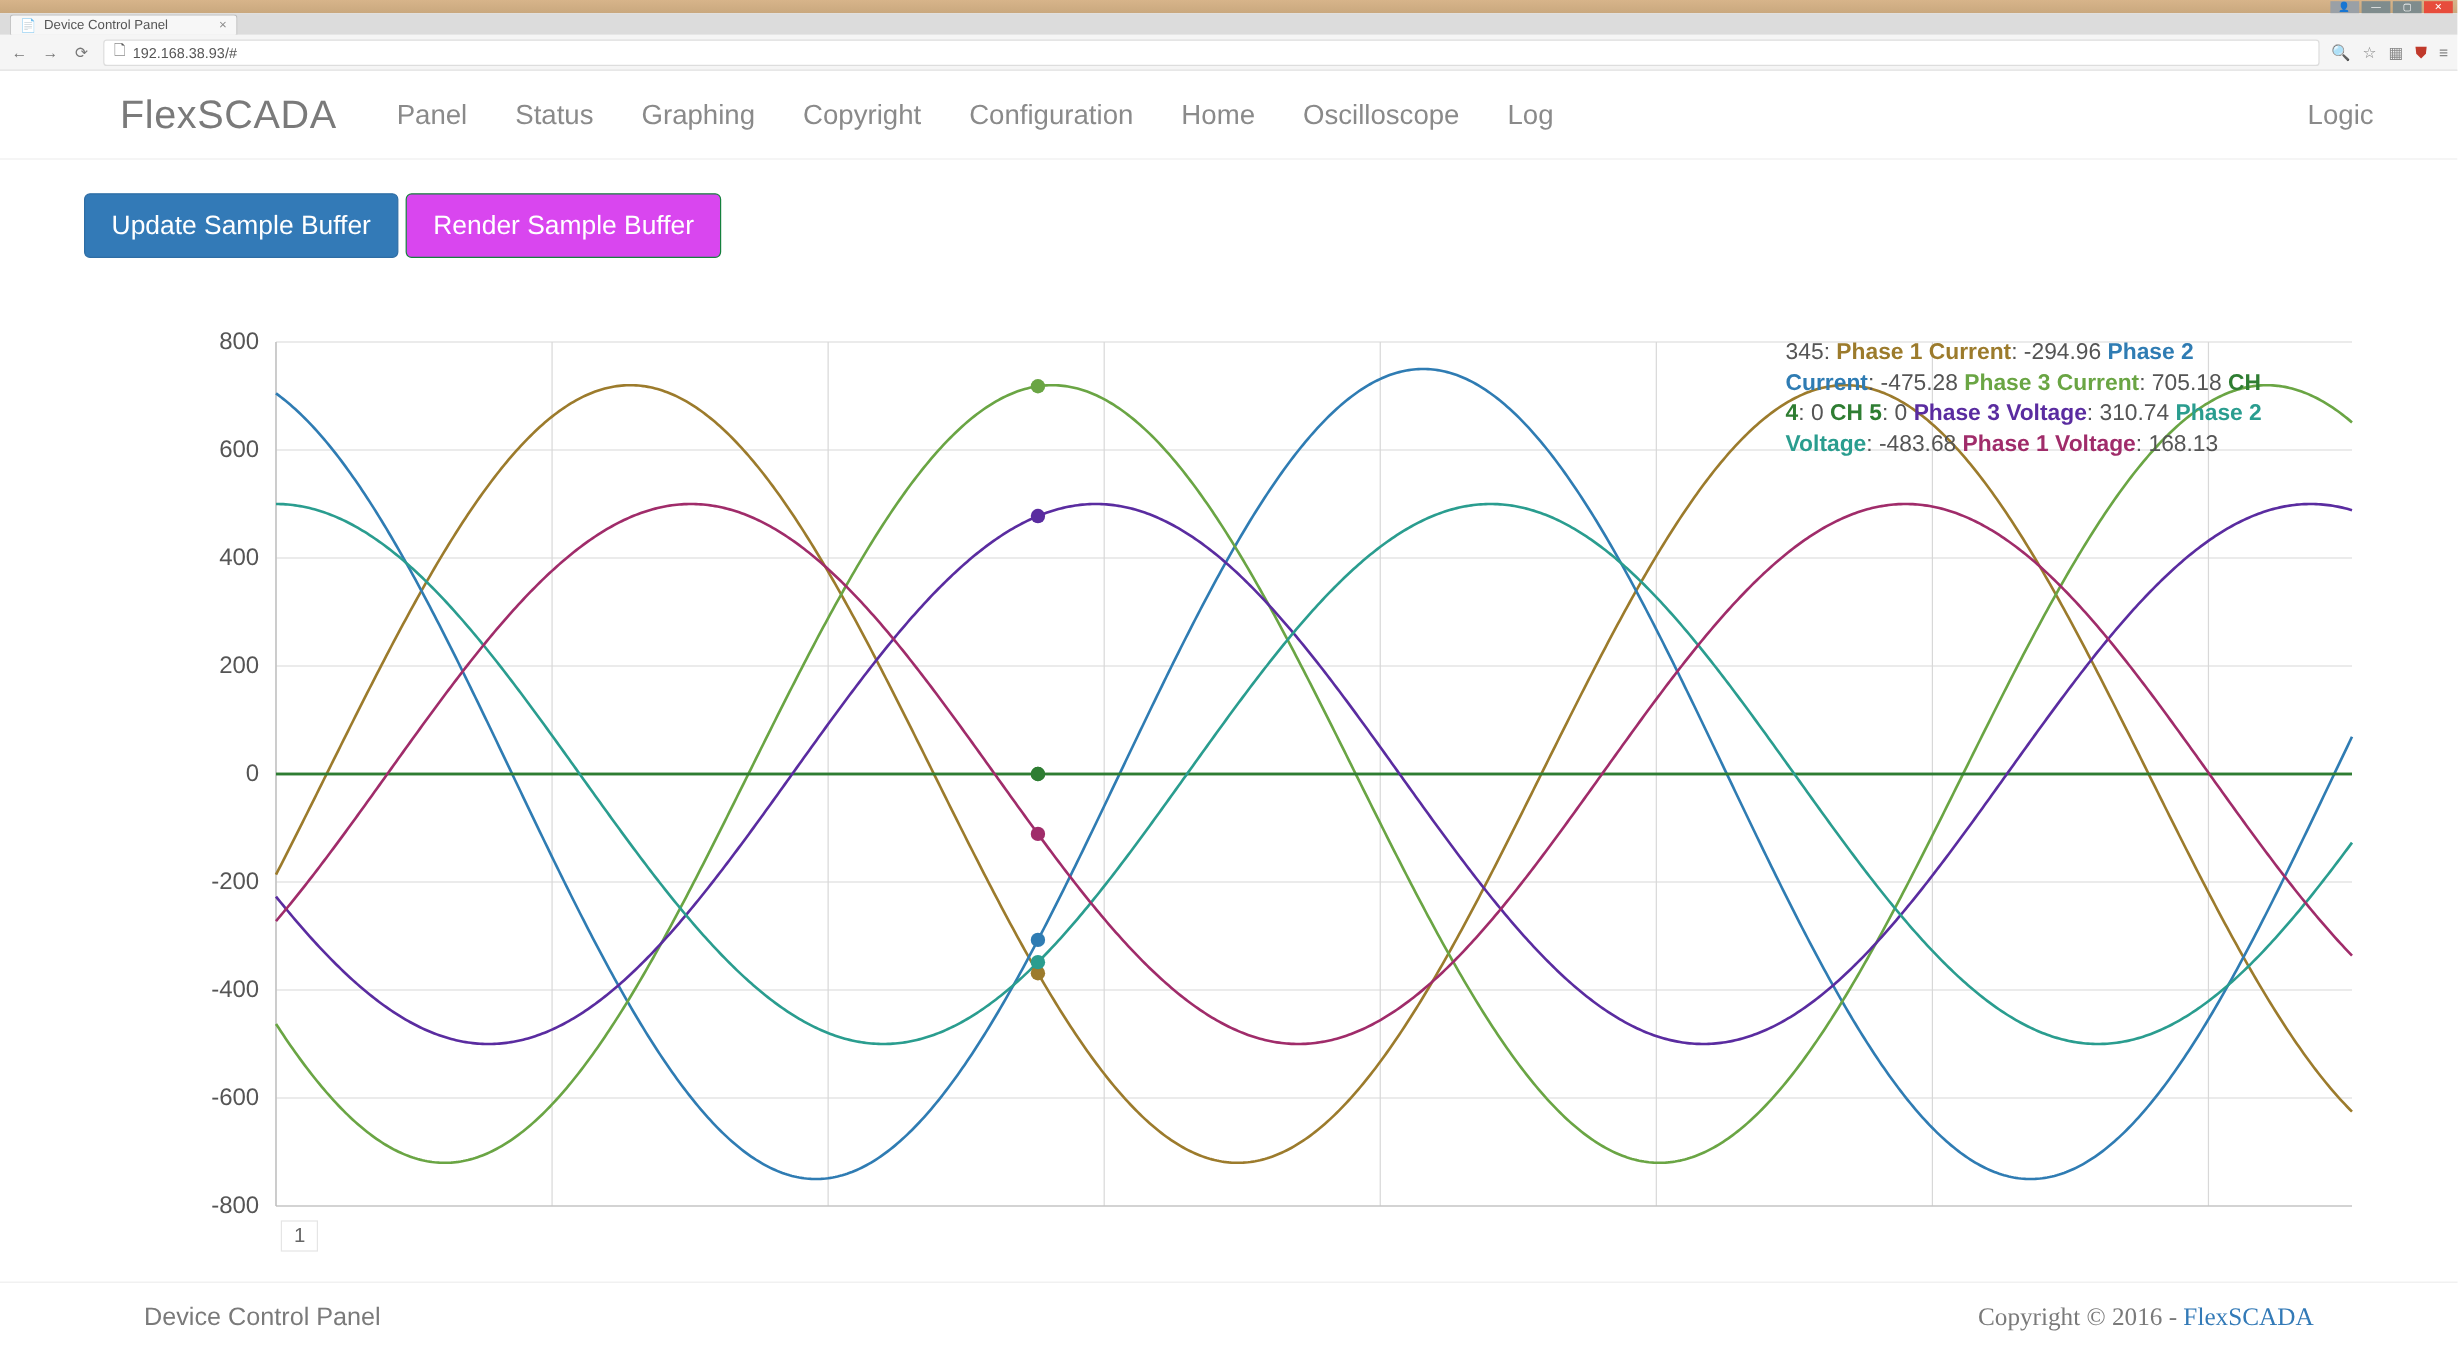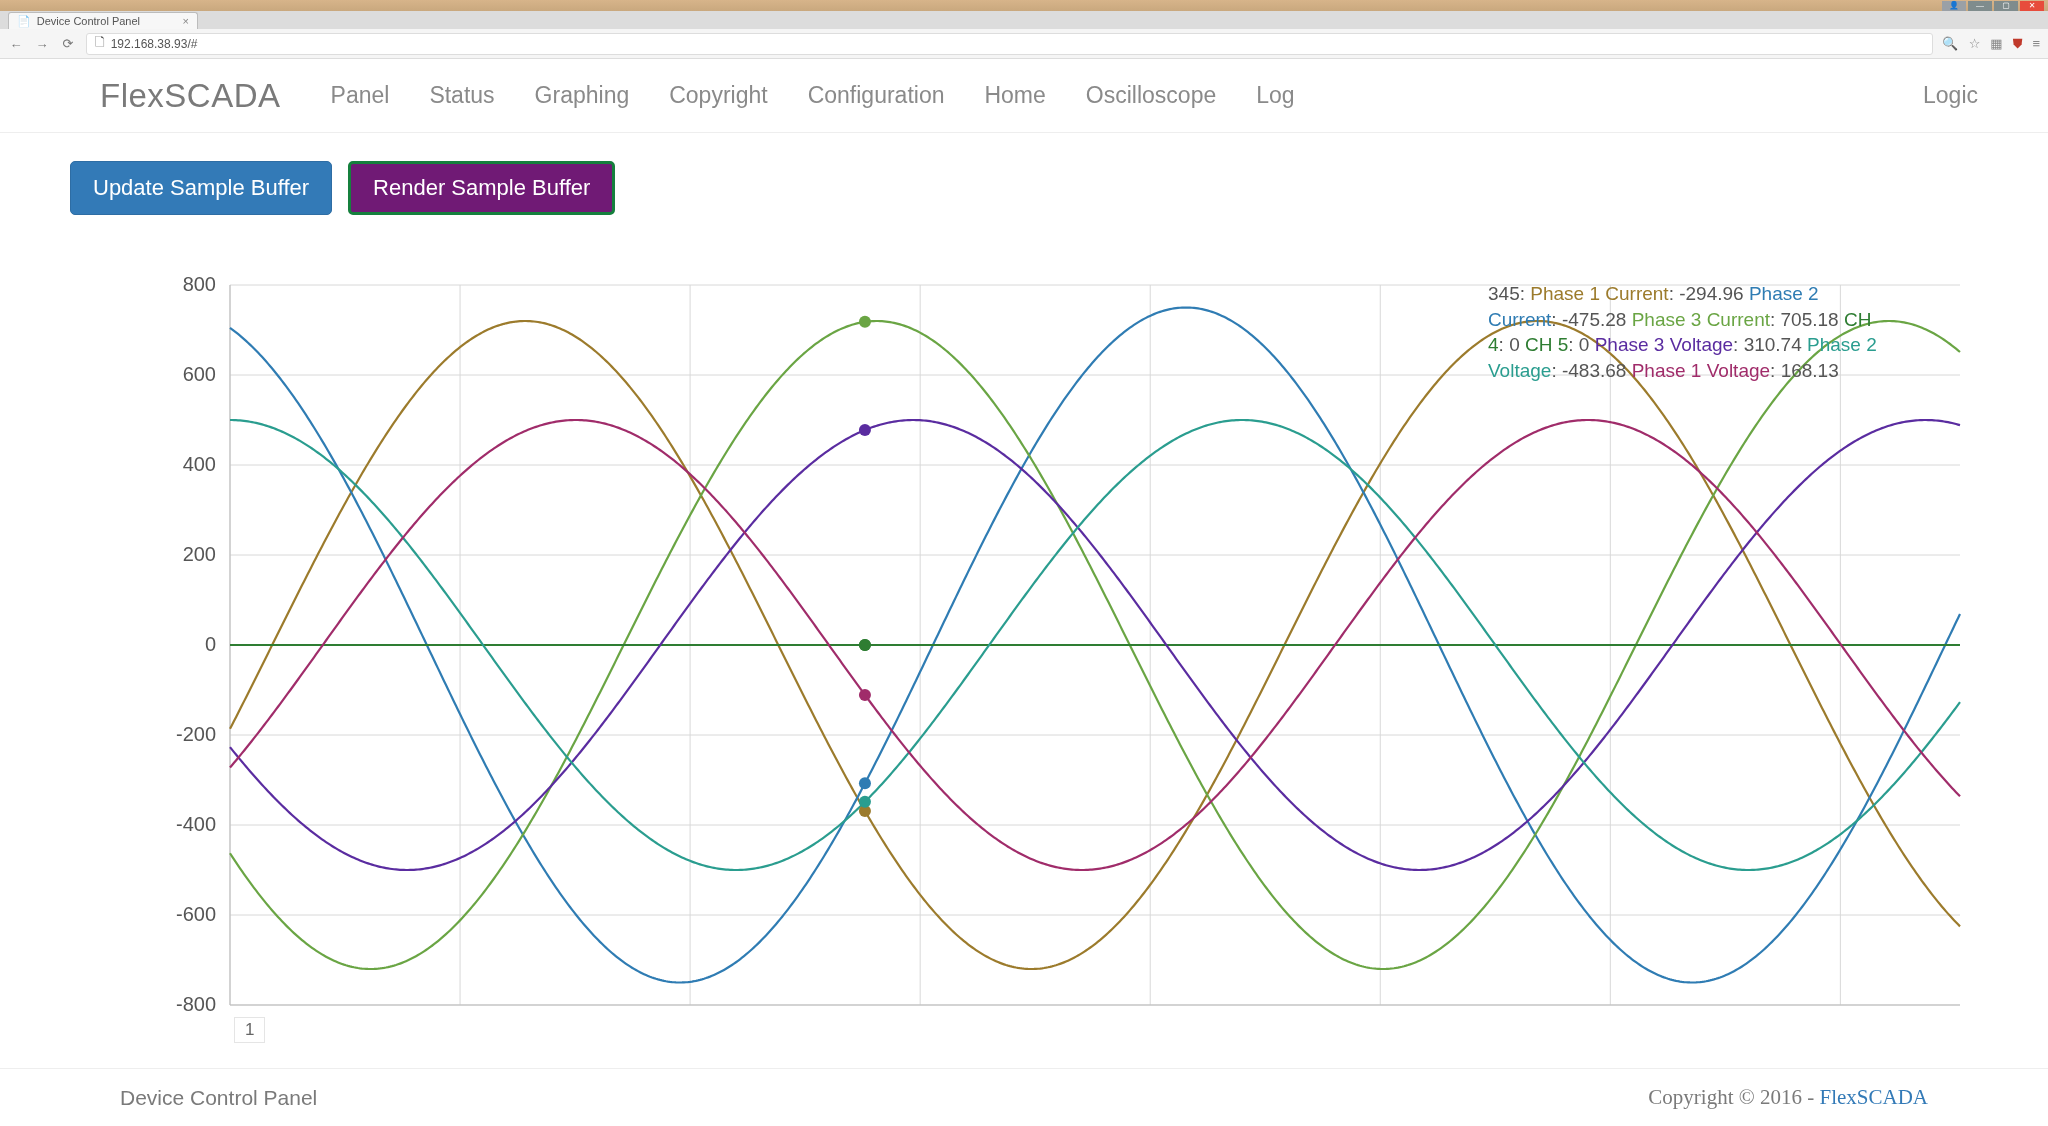--- a/index.html
+++ b/index.html
@@ -14,28 +14,28 @@
   .addrbar .navbtn { width: 16px; text-align: center; color: #777; }
   .addrbar .url { flex: 1; border: 1px solid #ddd; border-radius: 3px; height: 22px; background: #fff; display: flex; align-items: center; padding: 0 8px; font-size: 12px; color: #555; gap: 6px; }
   .addrbar .right { display: flex; gap: 10px; align-items: center; color: #888; }
   
   .page { background: #fff; }
   .navbar { height: 74px; border-bottom: 1px solid #eee; display: flex; align-items: center; padding: 0 70px 0 100px; gap: 40px; color: #8a8a8a; font-size: 23px; font-weight: 300; }
   .brand { font-size: 33px; color: #7a7a7a; letter-spacing: 0.5px; margin-right: 10px; }
   .navitem { cursor: pointer; }
   .navright { margin-left: auto; }
   .body { padding: 28px 70px 0 70px; }
-  .btnrow { display: flex; gap: 16px; }
+  .btnrow { display: flex; gap: 6px; }
   .btn { height: 54px; padding: 0 22px; border-radius: 5px; color: #fff; font-size: 22px; font-weight: 300; display: flex; align-items: center; border: none; cursor: pointer; }
   .btn-blue { background: #337ab7; border: 1px solid #2e6da4; }
-  .btn-green { background: #701a75; border: 3px solid #15803d; }
+  .btn-green { background: #d946ef; border: 1px solid #15803d; }
   .chartwrap { margin-top: 60px; position: relative; }
   svg.chart { display: block; }
   .legend { position: absolute; right: 90px; top: 6px; width: 400px; font-size: 19px; line-height: 1.35; color: #444; }
-  .legend b { font-weight: 400; }
+  .legend b { font-weight: 700; }
   .xlabelbox { position: absolute; left: 164px; bottom: -28px; background: #fff; border: 1px solid #e5e5e5; padding: 2px 10px; font-size: 17px; color: #666; }
   .footer { position: absolute; left: 0; right: 0; bottom: 0; height: 58px; border-top: 1px solid #eee; display: flex; align-items: center; padding: 0 120px; color: #7a7a7a; font-size: 21px; }
   .footer .fr { margin-left: auto; font-family: Liberation Serif, serif; }
   .footer a { color: #337ab7; text-decoration: none; }
 </style>
 </head>
 <body>
 
 <div class="titlebar">
   <div class="tbtn" style="background:#9aa0a6">👤</div>

